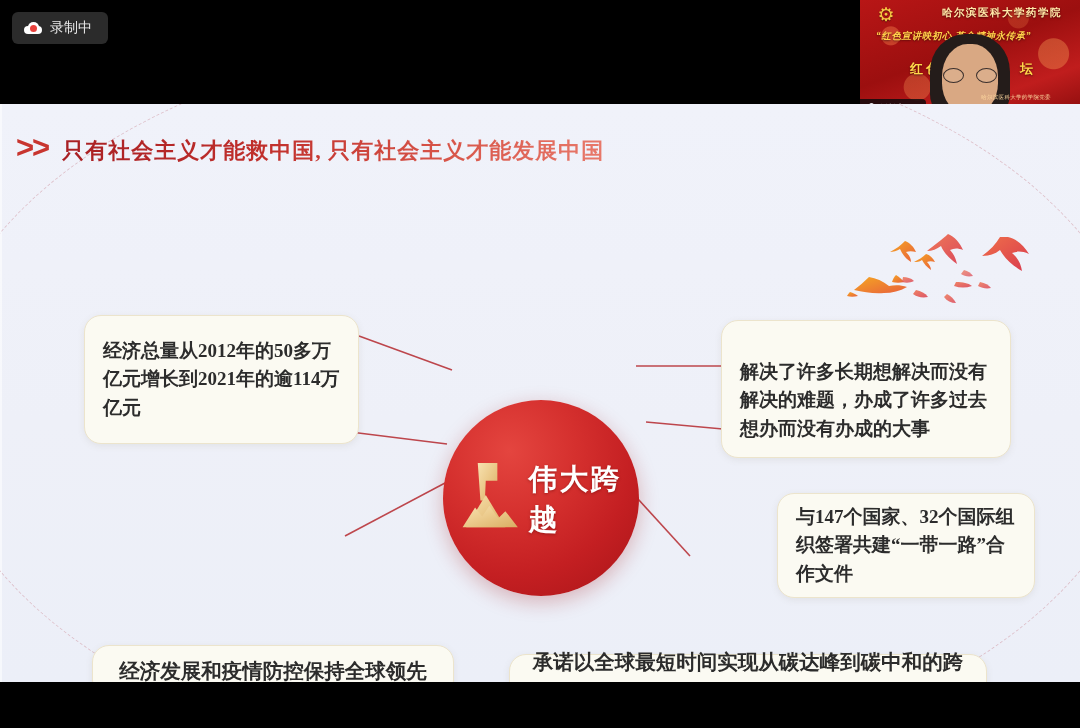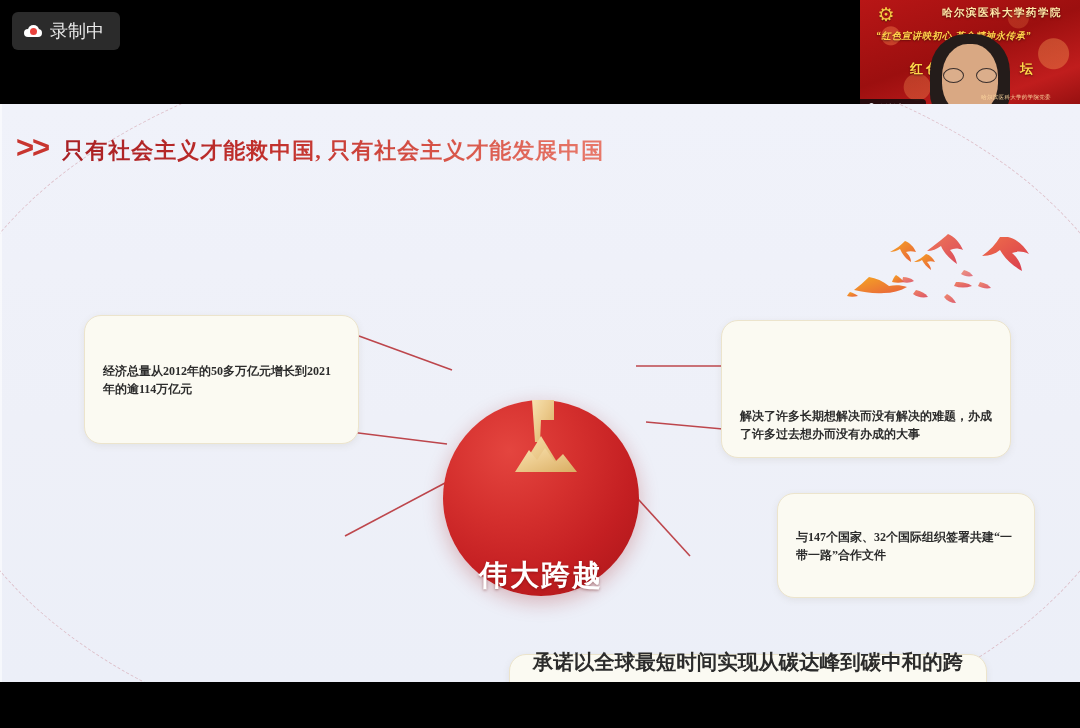--- a/index.html
+++ b/index.html
@@ -9,21 +9,21 @@
     font-family:"Liberation Serif","DejaVu Serif",serif;
   }
   #app{ position:relative; width:1080px; height:728px; background:#000; }
 
   
   .rec-pill{
     position:absolute; left:12px; top:12px;
     display:flex; align-items:center; gap:8px;
     padding:7px 16px 7px 12px;
     background:#2b2b2b; border-radius:6px;
-    color:#e9e9e9; font-size:18px;
+    color:#e9e9e9; font-size:14px;
     font-family:"Liberation Sans","DejaVu Sans",sans-serif;
   }
   .rec-cloud{ position:relative; width:18px; height:12px; flex:0 0 auto; }
   .rec-cloud::before{
     content:""; position:absolute; left:0; bottom:0; width:18px; height:8px;
     background:#fff; border-radius:5px;
   }
   .rec-cloud::after{
     content:""; position:absolute; left:4px; top:0; width:11px; height:10px;
     background:#fff; border-radius:50%;
@@ -153,21 +153,21 @@
 
   
   .birds{ position:absolute; left:840px; top:128px; width:240px; height:72px; }
 
   
   .center{
     position:absolute; left:443px; top:296px; width:196px; height:196px;
     border-radius:50%;
     background:radial-gradient(circle at 34% 26%, #e4453f 0%, #d5302e 34%, #c41f22 64%, #a81418 100%);
     box-shadow:0 6px 20px rgba(160,20,20,.28);
-    display:flex; flex-direction:column; align-items:center; justify-content:space-between;
+    display:flex; align-items:center; justify-content:space-between;
   }
   .center-icon{ width:96px; height:82px; margin-top:-4px; }
   .center-label{
     margin-top:4px; font-size:29px; font-weight:bold; color:#fff;
     letter-spacing:2px; text-shadow:0 1px 3px rgba(90,0,0,.45);
   }
 
   
   .lines{ position:absolute; inset:0; pointer-events:none; }
 
@@ -177,21 +177,21 @@
     background:#fbfaf2;
     border:1.6px solid #ece4cc;
     border-radius:17px;
     box-shadow:0 2px 7px rgba(120,110,80,.10);
     color:#2c2c2c;
     font-weight:bold;
     line-height:1.5;
     display:flex; align-items:center;
   }
   .card span{ display:block; width:100%; }
-  .card-multi{ font-size:12px; padding:14px 18px; }
+  .card-multi{ font-size:19px; padding:14px 18px; }
   .card-single{ font-size:20.5px; padding:11px 20px; justify-content:center; text-align:center; }
 
   #card-tl{ left:84px;  top:211px; width:275px; height:129px; }
   #card-tr{ left:721px; top:216px; width:290px; height:138px;align-items:flex-end; }
   #card-ml{ left:32px;  top:389px; width:238px; height:92px;  }
   #card-mr{ left:777px; top:389px; width:258px; height:105px; }
   #card-bl{ left:92px;  top:541px; width:362px; height:52px;  }
   #card-br{ left:509px; top:550px; width:478px; height:47px;  }
 </style>
 </head>
@@ -298,18 +298,21 @@
 
     <div class="card card-multi" id="card-tl">
       <span>经济总量从2012年的50多万亿元增长到2021年的逾114万亿元</span>
     </div>
     <div class="card card-multi" id="card-tr">
       <span>解决了许多长期想解决而没有解决的难题，办成了许多过去想办而没有办成的大事</span>
     </div>
     <div class="card card-multi" id="card-mr">
       <span>与147个国家、32个国际组织签署共建“一带一路”合作文件</span>
     </div>
+    <div class="card card-single" id="card-bl">
+      <span>经济发展和疫情防控保持全球领先</span>
+    </div>
     <div class="card card-single" id="card-br">
       <span>承诺以全球最短时间实现从碳达峰到碳中和的跨越</span>
     </div>
 
   </div>
 </div>
 
 </body></html>

